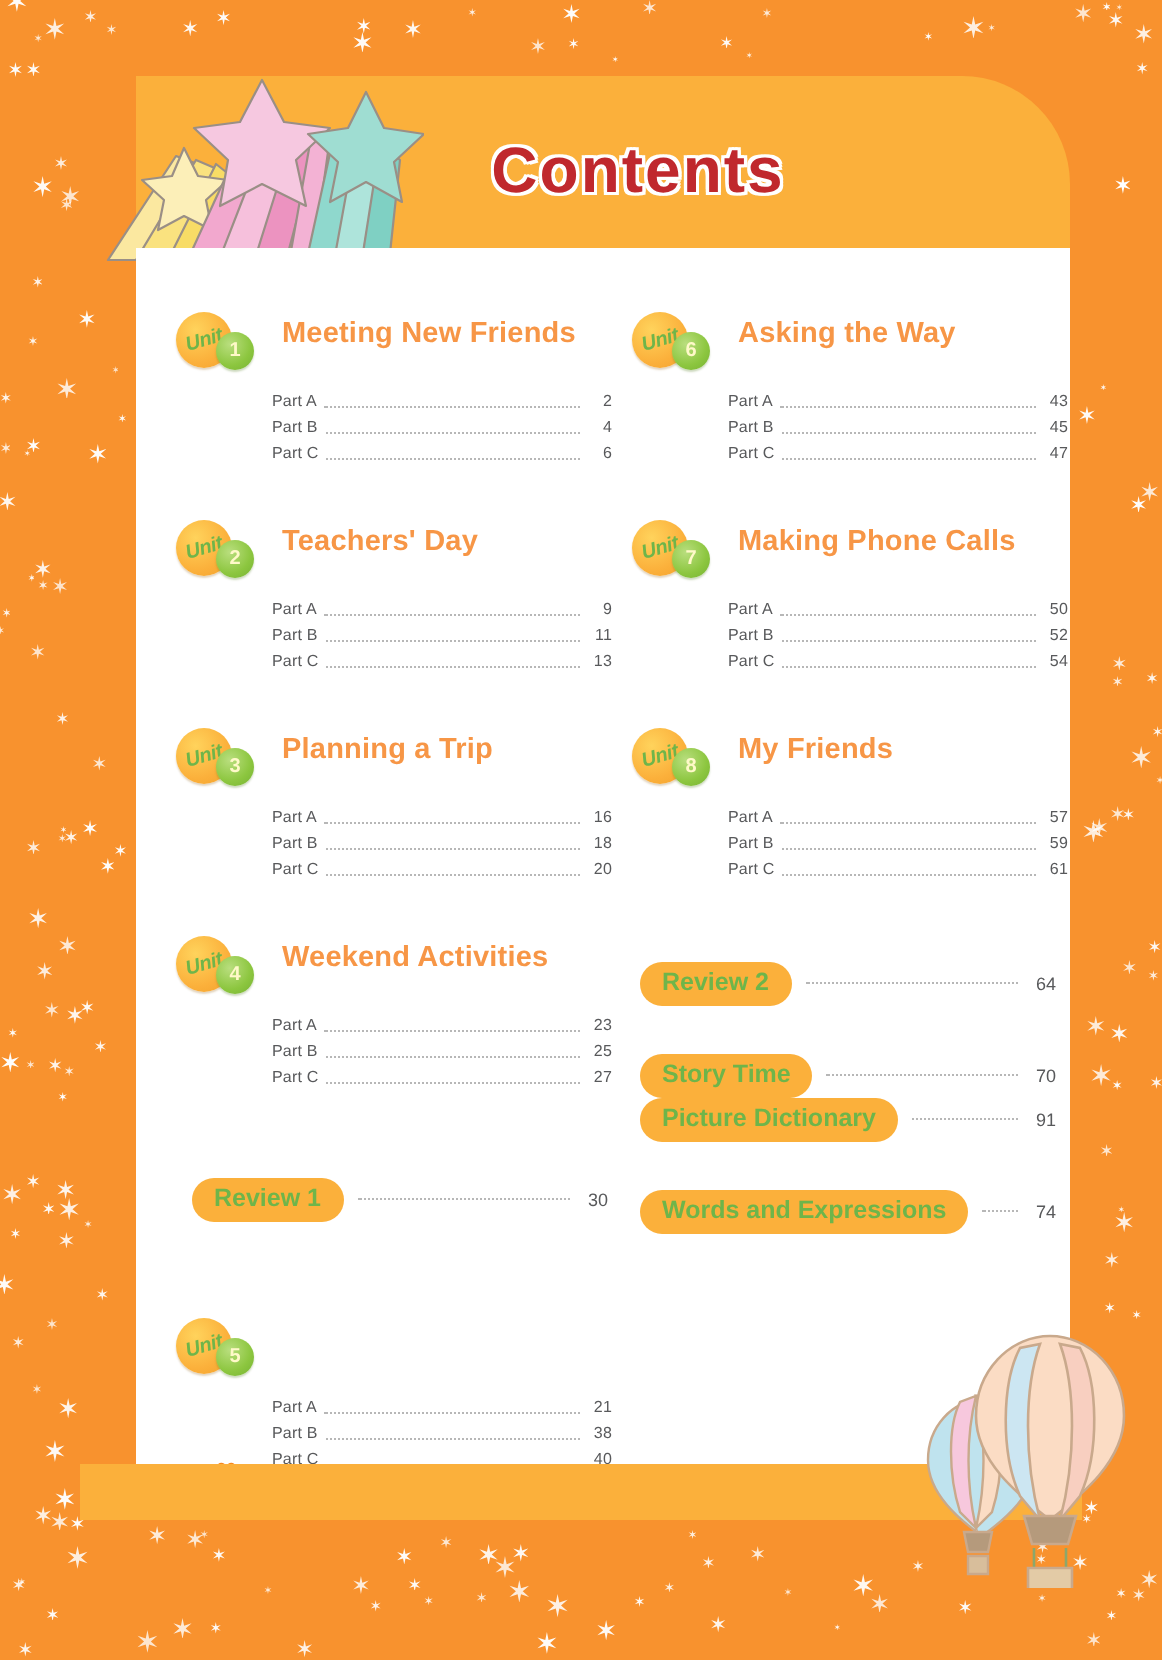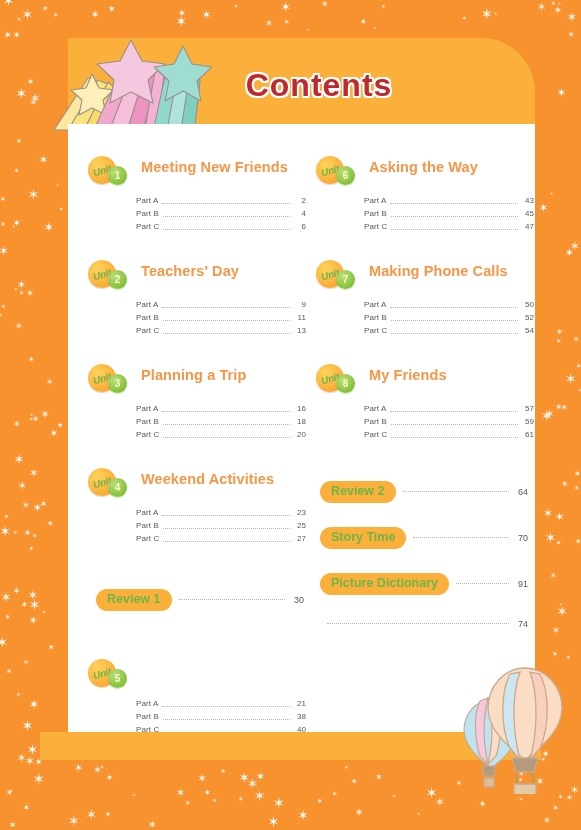--- a/index.html
+++ b/index.html
@@ -1277,27 +1277,28 @@
         <span class="pill-leader"></span>
         <span class="pill-page">64</span>
       </div>
 
       <div class="pill-row" style="margin-top:24px;margin-left:4px">
         <span class="pill">Story Time</span>
         <span class="pill-leader"></span>
         <span class="pill-page">70</span>
       </div>
 
-      <div class="pill-row" style="margin-top:24px;margin-left:4px">
+      <div class="pill-row" style="margin-left:4px">
         <span class="pill">Picture Dictionary</span>
         <span class="pill-leader"></span>
         <span class="pill-page">91</span>
       </div>
 
       <div class="pill-row" style="margin-top:24px;margin-left:4px">
+        <span class="pill">Words and Expressions</span>
         <span class="pill-leader"></span>
         <span class="pill-page">74</span>
       </div>
 
 
     </div>
   </div>
 
   <div id="hearts">
       <span class="heart" style="left: 0px; top: 12px; font-size: 15px; color: rgb(247, 135, 31);">♥</span>

